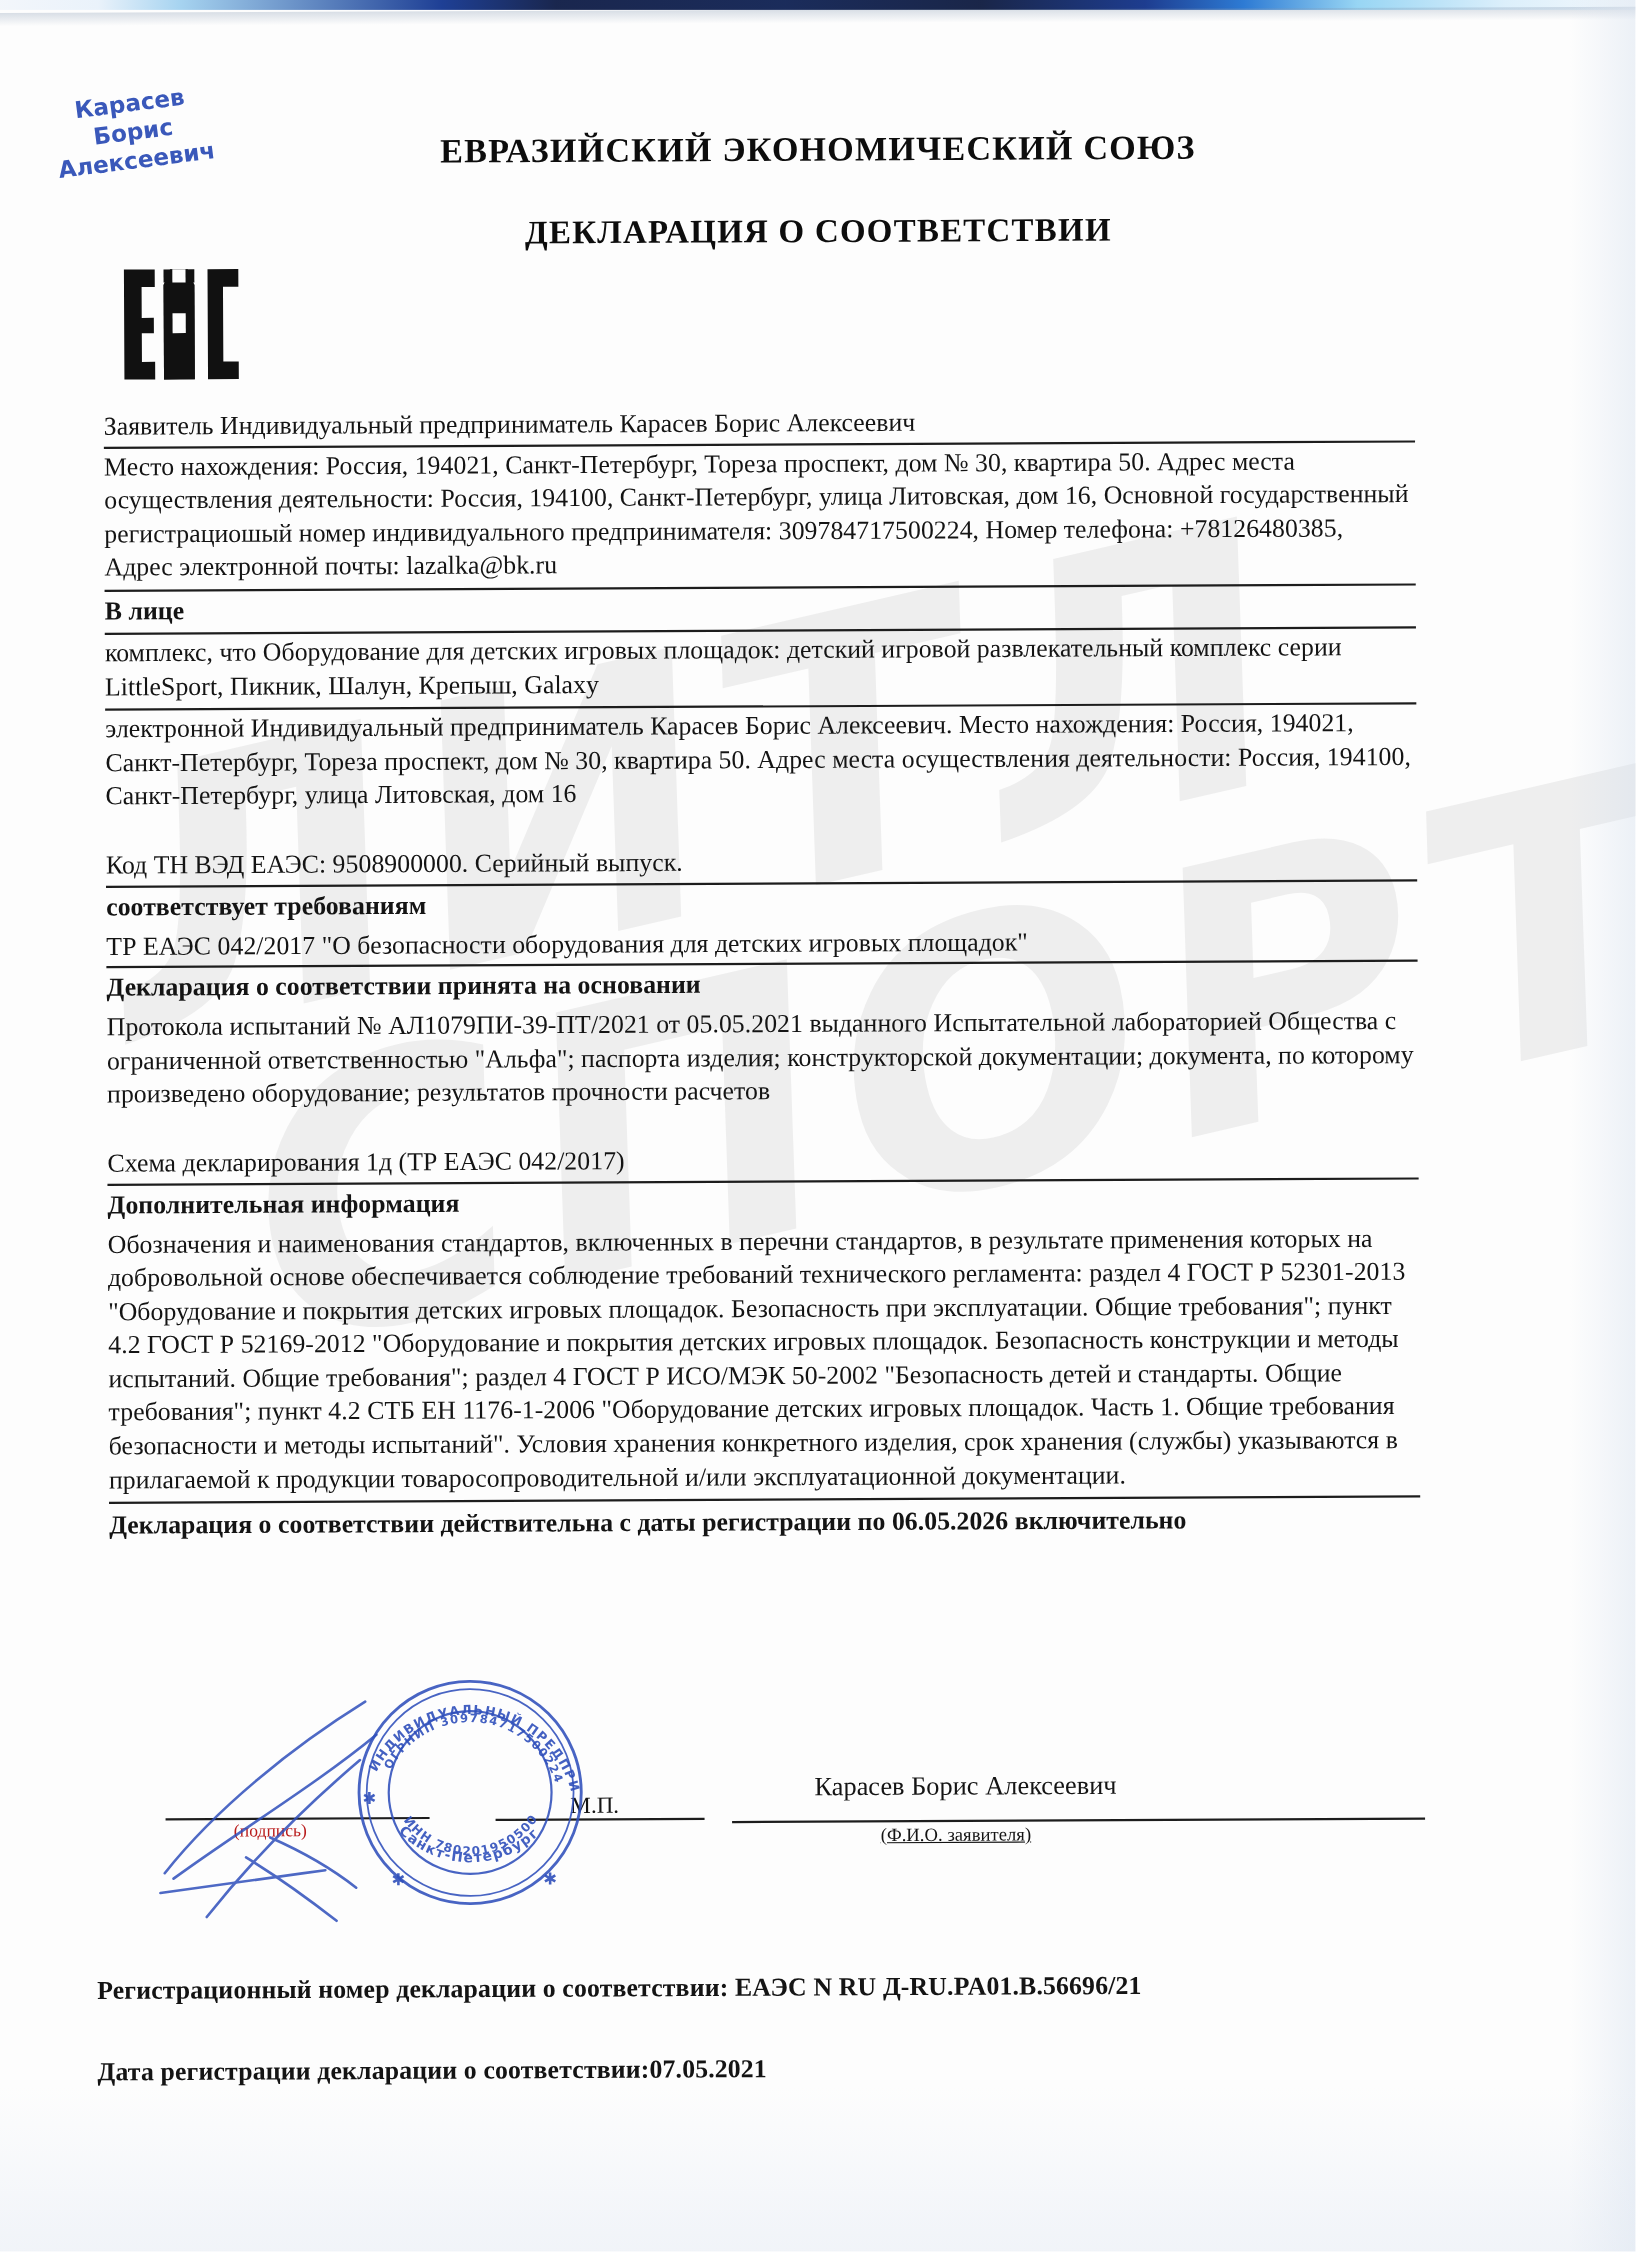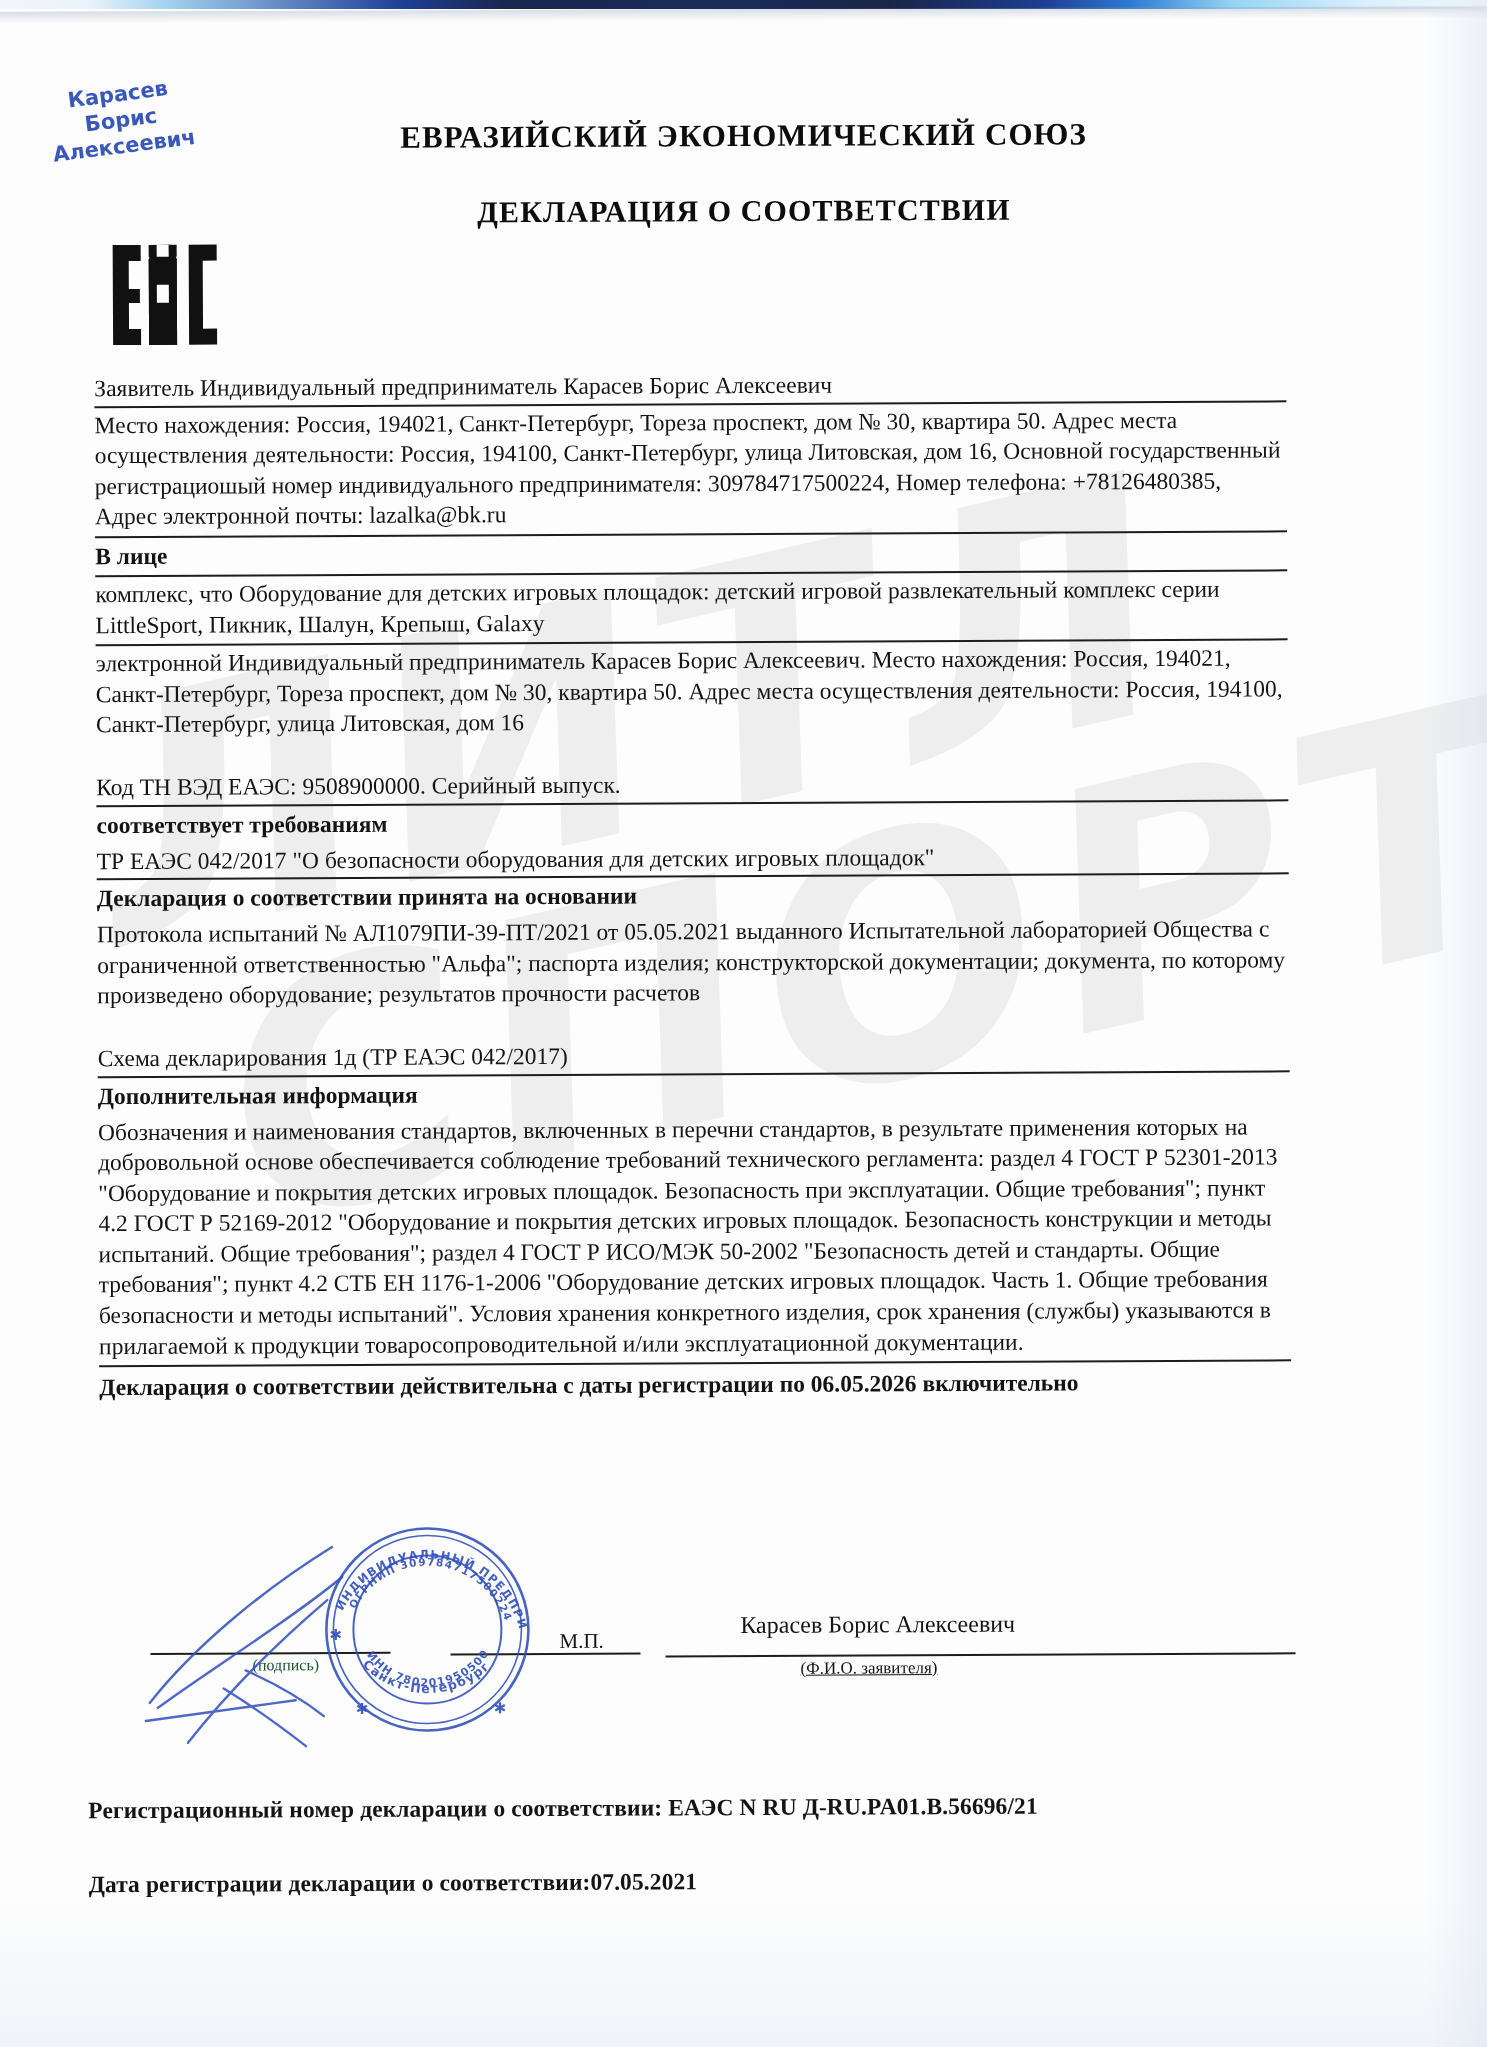--- a/index.html
+++ b/index.html
@@ -163,28 +163,26 @@
   .sig-line-right {
     position: absolute;
     left: 565px; top: 97px;
     width: 630px;
     border-top: 2px solid #1d1d1d;
   }
   .sig-cap-left {
     position: absolute;
     left: 112px; top: 96px;
     font-size: 16px;
-    color: #14532d;
-    margin-left: 40px;
+    color: #b91c1c;
   }
   .sig-mp {
     position: absolute;
     left: 418px; top: 70px;
     font-size: 21px;
-    margin-left: 41px;
   }
   .sig-name {
     position: absolute;
     left: 640px; top: 54px;
     font-size: 24px;
   }
   .sig-cap-right {
     position: absolute;
     left: 700px; top: 101px;
     font-size: 17px;

